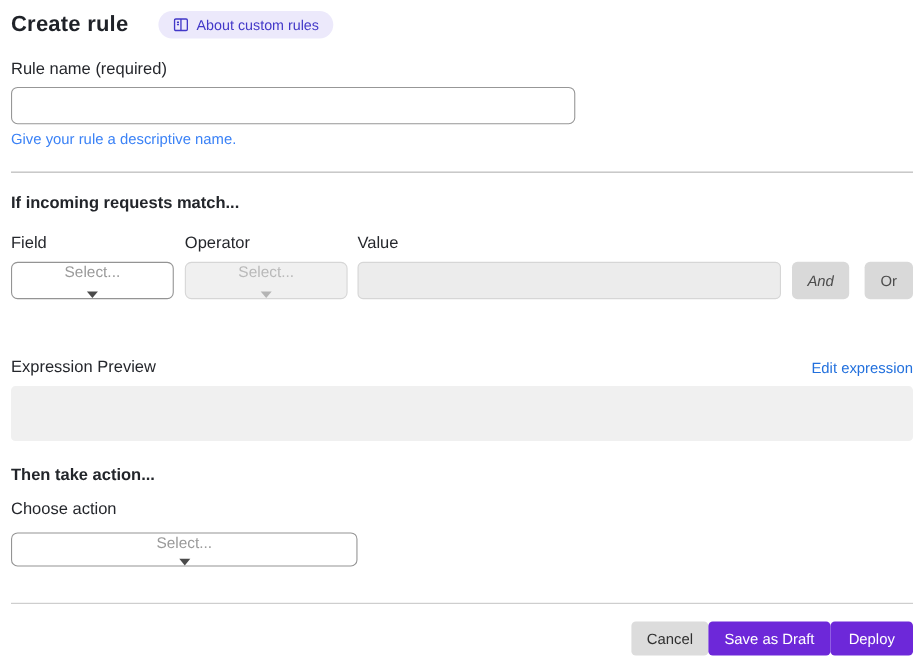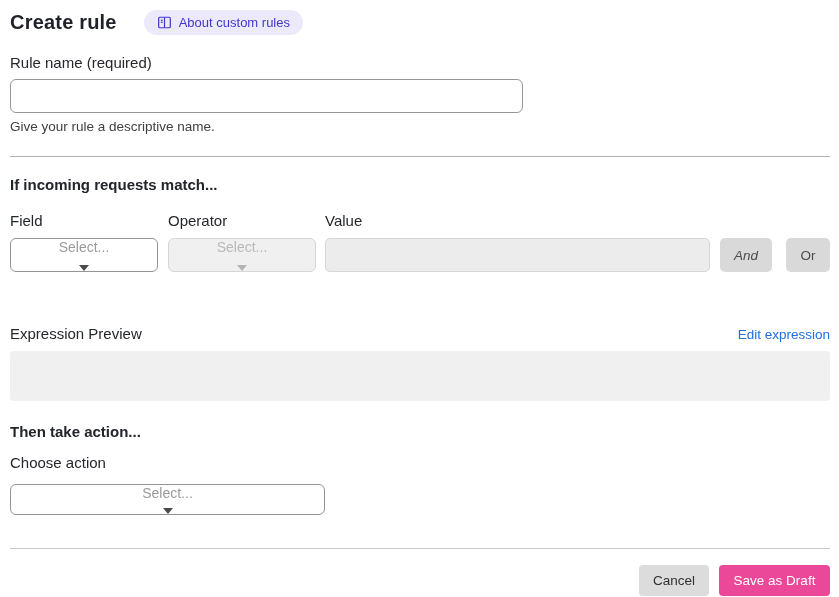--- a/index.html
+++ b/index.html
@@ -19,21 +19,21 @@
     display: inline-flex; align-items: center; gap: 7px;
     background: #ece9fb; color: #4238c8;
     border: none; border-radius: 14px;
     padding: 5px 13px; font-size: 13px; cursor: pointer;
     font-family: Liberation Sans, sans-serif;
   }
   .about-badge svg { display: block; }
 
   
   .field-label { font-size: 15px; color: #25272c; }
-  .helper-text { font-size: 13.5px; color: #404040; margin-top: 6px; }
+  .helper-text { font-size: 13.5px; color: #3b82f6; margin-top: 6px; }
   .section-heading { font-size: 15px; font-weight: 700; color: #22252a; }
 
   
   .text-input {
     display: block; width: 513px; height: 34px;
     border: 1px solid #979797; border-radius: 6px;
     margin-top: 7px; padding: 0 10px; font-size: 14px;
     font-family: "Liberation Sans", sans-serif;
     outline: none; background: #fff;
   }
@@ -79,28 +79,28 @@
   .preview-header { display: flex; justify-content: space-between; align-items: flex-end; margin-top: 53px; }
   .link { color: #2270dd; font-size: 13.5px; text-decoration: none; cursor: pointer; }
   .preview-box { margin-top: 9px; height: 50px; width: 820px; background: #f0f0f0; border-radius: 4px; font-size: 13px; color: #444; padding: 8px 10px; }
 
   
   .action-heading { margin-top: 22px; }
   .choose-label { margin-top: 14px; }
   .action-select { width: 315px; height: 31px; margin-top: 13px; }
 
   
-  .footer-row { display: flex; justify-content: flex-end; gap: 10px; margin-top: 16px; }
+  .footer-row { display: flex; justify-content: flex-end; margin-top: 16px; }
   .btn {
     height: 31px; border: none; border-radius: 4px; font-size: 13.5px;
     cursor: pointer; font-family: "Liberation Sans", sans-serif;
     display: inline-flex; align-items: center; justify-content: center;
   }
   .btn-cancel { background: #dcdcdc; color: #303030; width: 70px; }
-  .btn-blue { background: #ec4899; color: #ffffff; }
+  .btn-blue { background: #6d28d9; color: #ffffff; }
   .btn-save { width: 111px; }
   .btn-deploy { width: 75px; }
 </style>
 </head>
 <body>
 
 <div class="page">
 
   <div class="header-row">
     <h1 class="page-title">Create rule</h1>
@@ -158,15 +158,16 @@
   <div class="select-box select-enabled action-select">
     <span>Select...</span>
     <span class="caret"></span>
   </div>
 
   <hr class="divider-2">
 
   <div class="footer-row">
     <button class="btn btn-cancel">Cancel</button>
     <button class="btn btn-blue btn-save">Save as Draft</button>
+    <button class="btn btn-blue btn-deploy">Deploy</button>
   </div>
 
 </div>
 
 </body></html>

